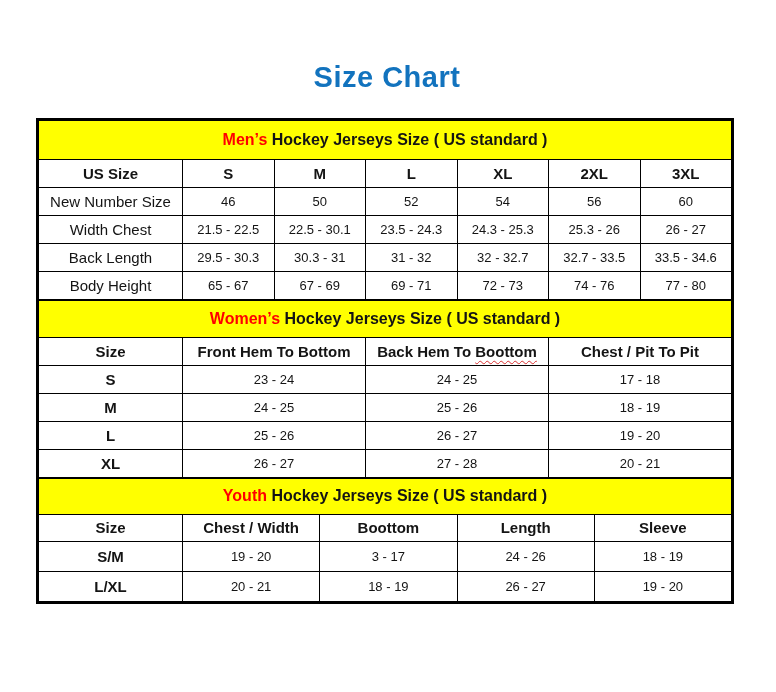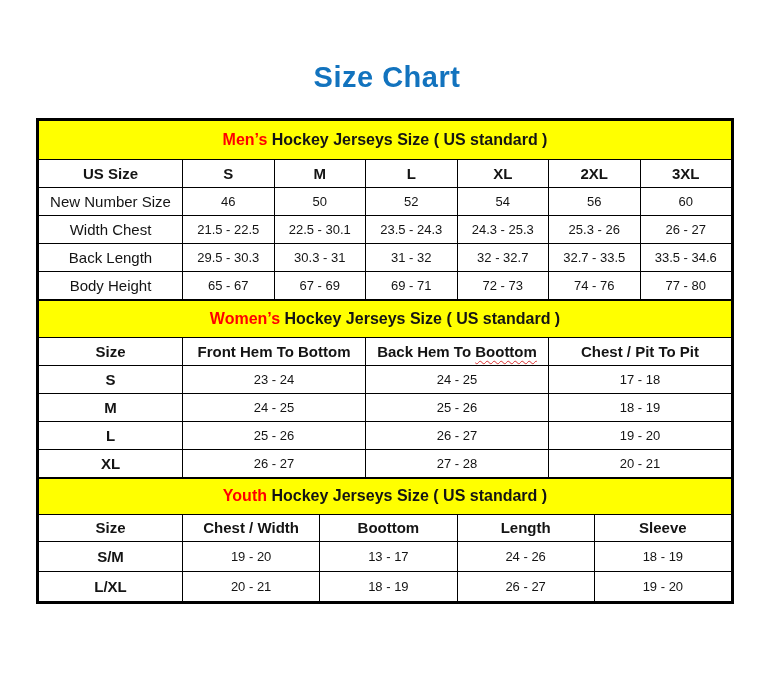--- a/index.html
+++ b/index.html
@@ -193,21 +193,21 @@
           <tr>
             <th>Size</th>
             <th>Chest / Width</th>
             <th>Boottom</th>
             <th>Length</th>
             <th>Sleeve</th>
           </tr>
           <tr>
             <td class="rowlabel bold">S/M</td>
             <td class="val">19 - 20</td>
-            <td class="val">13 - 17</td>
+            <td class="val">3 - 17</td>
             <td class="val">24 - 26</td>
             <td class="val">18 - 19</td>
           </tr>
           <tr>
             <td class="rowlabel bold">L/XL</td>
             <td class="val">20 - 21</td>
             <td class="val">18 - 19</td>
             <td class="val">26 - 27</td>
             <td class="val">19 - 20</td>
           </tr>

